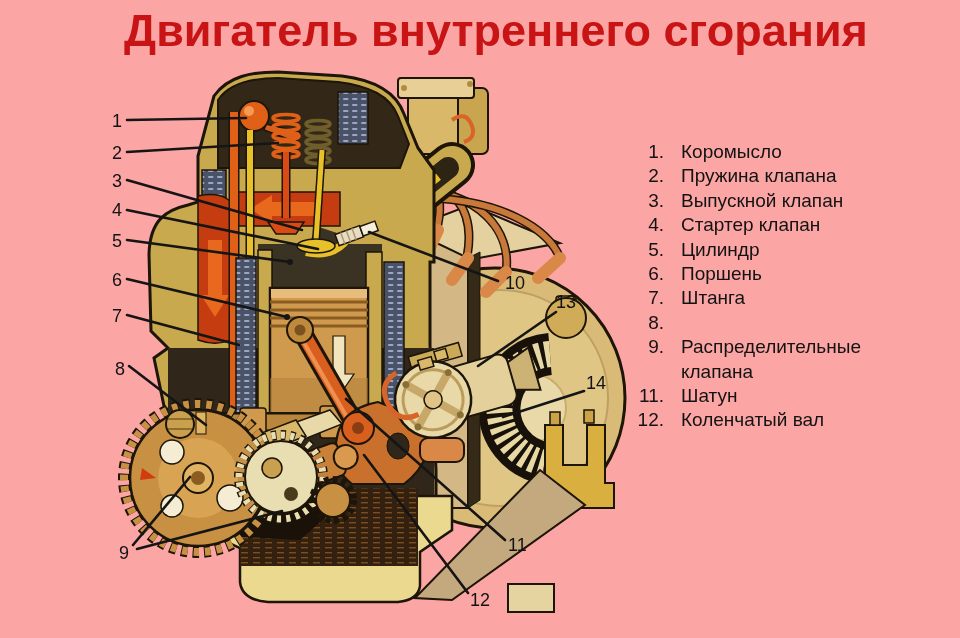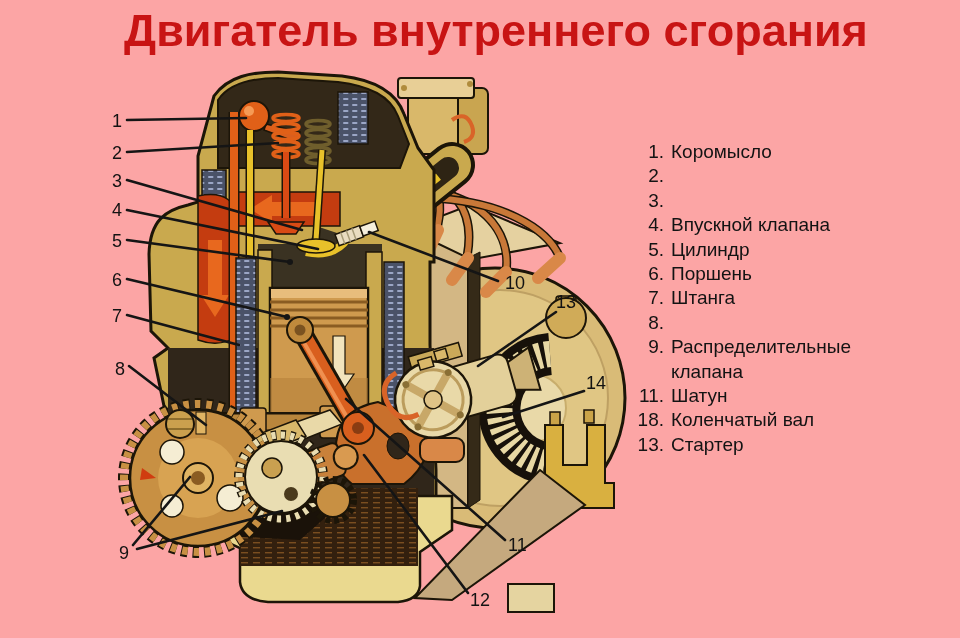--- a/index.html
+++ b/index.html
@@ -4,21 +4,21 @@
 <style>
   html,body{margin:0;padding:0;background:#fff;}
   #poster{position:relative;width:960px;height:638px;background:#fca5a5;overflow:hidden;
           font-family:"Liberation Sans",sans-serif;padding-left:32px;}
   #title{position:absolute;top:4px;left:0;right:0;text-align:center;
          font-size:45px;font-weight:bold;color:#c81414;letter-spacing:0px;line-height:1.2;}
   #diagram{position:absolute;left:0;top:0;}
   #legend{position:absolute;left:629px;top:140px;width:254px;font-size:19px;color:#131313;}
   .lrow{display:flex;line-height:24.4px;}
   .lnum{width:35px;text-align:right;flex:0 0 35px;}
-  .llbl{margin-left:7px;}
+  .llbl{margin-left:17px;}
   .callout-num{font-size:18px;fill:#131313;font-family:"Liberation Sans",sans-serif;}
   .leader{stroke:#151515;stroke-width:2.6;stroke-linecap:round;fill:none;}
 </style>
 </head>
 <body>
 
 <div id="poster">
   <div id="title">Двигатель внутреннего сгорания</div>
 
   <svg id="diagram" width="960" height="638" viewBox="0 0 960 638">
@@ -289,27 +289,29 @@
     </g>
   </svg>
 
   <div id="legend">
     <div class="lrow">
         <span class="lnum">1.</span>
         <span class="llbl">Коромысло</span>
       </div>
     <div class="lrow">
         <span class="lnum">2.</span>
+        <span class="llbl">Пружина клапана</span>
       </div>
     <div class="lrow">
         <span class="lnum">3.</span>
+        <span class="llbl">Выпускной клапан</span>
       </div>
     <div class="lrow">
         <span class="lnum">4.</span>
-        <span class="llbl">Впускной клапана</span>
+        <span class="llbl">Стартер клапан</span>
       </div>
     <div class="lrow">
         <span class="lnum">5.</span>
         <span class="llbl">Цилиндр</span>
       </div>
     <div class="lrow">
         <span class="lnum">6.</span>
         <span class="llbl">Поршень</span>
       </div>
     <div class="lrow">
@@ -321,21 +323,17 @@
       </div>
     <div class="lrow">
         <span class="lnum">9.</span>
         <span class="llbl">Распределительные клапана</span>
       </div>
     <div class="lrow">
         <span class="lnum">11.</span>
         <span class="llbl">Шатун</span>
       </div>
     <div class="lrow">
-        <span class="lnum">18.</span>
+        <span class="lnum">12.</span>
         <span class="llbl">Коленчатый вал</span>
-      </div>
-    <div class="lrow">
-        <span class="lnum">13.</span>
-        <span class="llbl">Стартер</span>
       </div>
   </div>
 </div>
 
 </body></html>

